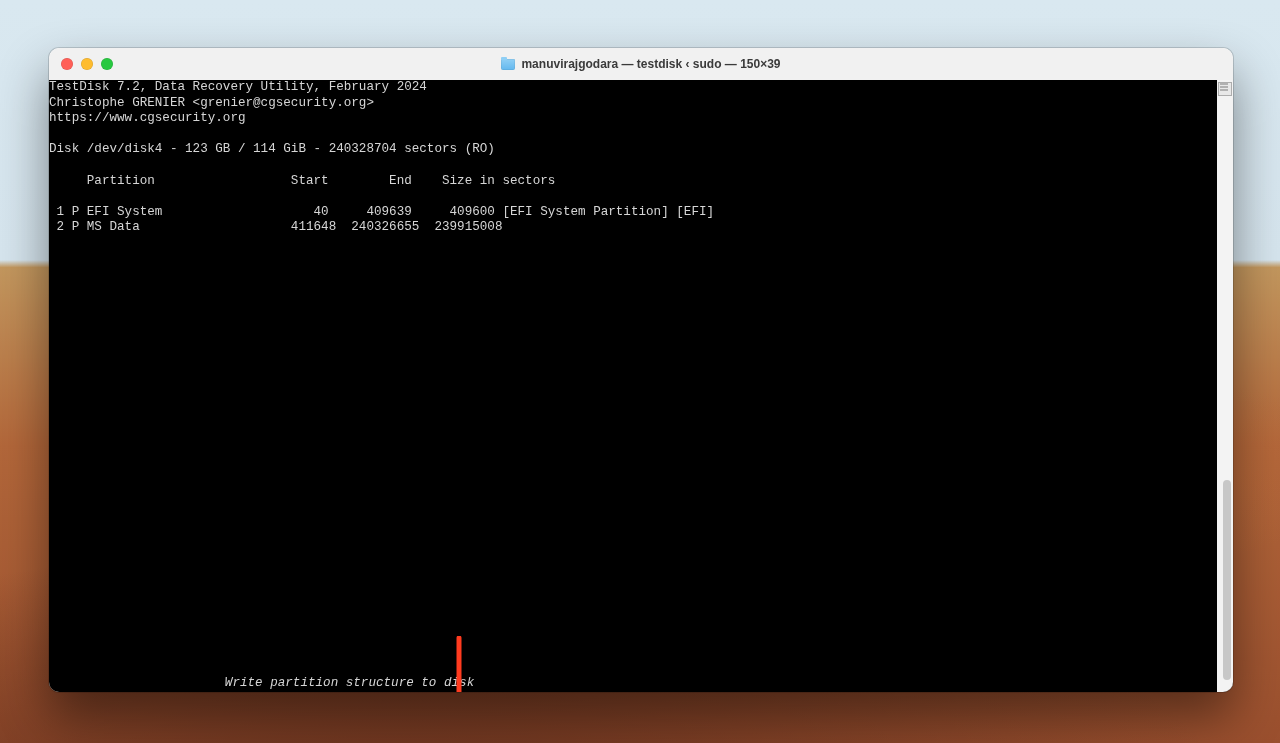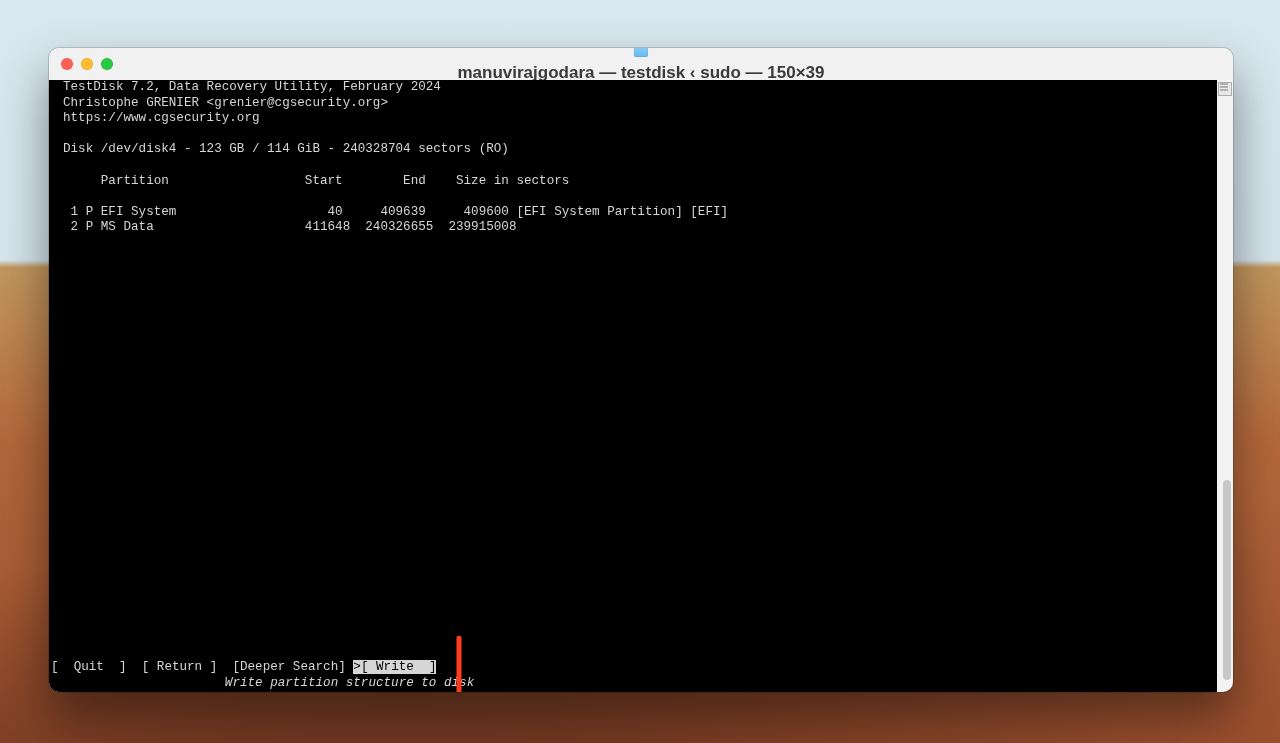--- a/index.html
+++ b/index.html
@@ -34,23 +34,23 @@
     display:flex;align-items:center;
     position:relative;
   }
   .traffic{display:flex;gap:8px;margin-left:12px;}
   .tl{width:12px;height:12px;border-radius:50%;}
   .tl.close{background:#ff5f57;box-shadow:inset 0 0 0 .5px rgba(0,0,0,.15);}
   .tl.min{background:#febc2e;box-shadow:inset 0 0 0 .5px rgba(0,0,0,.15);}
   .tl.max{background:#28c840;box-shadow:inset 0 0 0 .5px rgba(0,0,0,.15);}
   .title-center{
     position:absolute;left:0;right:0;text-align:center;
-    font-size:17px;font-weight:600;color:#3a3a3a;
+    font-size:12px;font-weight:600;color:#3a3a3a;
     pointer-events:none;
-    display:flex;align-items:center;justify-content:center;gap:6px;flex-direction:column;
+    display:flex;align-items:center;justify-content:center;gap:6px;
   }
   .folder-ico{
     width:14px;height:11px;border-radius:1px 1px 2px 2px;
     background:linear-gradient(#8fcff5,#63b8ef);
     position:relative;display:inline-block;
     box-shadow:inset 0 0 0 .5px rgba(0,0,0,.1);
   }
   .folder-ico:before{content:"";position:absolute;left:0;top:-2px;width:6px;height:3px;border-radius:1px 1px 0 0;background:#8fcff5;}
 
   .term-wrap{position:absolute;left:0;right:0;top:32px;bottom:0;background:#000;}
@@ -64,21 +64,21 @@
     color:#d6d6d6;
     font-family:"Menlo","Consolas","Courier New",monospace;
     font-size:12.6px;line-height:15.6px;
     letter-spacing:0px;
     white-space:pre;
     padding:0 2px;
   }
   .hl{background:#d6d6d6;color:#000;}
   .menu-row{position:absolute;left:2px;bottom:16px;}
   .help-row{position:absolute;left:2px;bottom:0;font-style:italic;}
-  .header-block{position:absolute;left:14px;top:0;}
+  .header-block{position:absolute;left:0;top:0;}
 
   
   .arrow{position:absolute;left:400px;top:556px;width:20px;height:98px;pointer-events:none;}
 </style>
 </head>
 <body>
 
 <div class="desktop">
   <div class="bg-layer"></div>
 
@@ -112,21 +112,20 @@
 <span>Christophe GRENIER &lt;grenier@cgsecurity.org&gt;</span>
 <span>https://www.cgsecurity.org</span>
 
 <span>Disk /dev/disk4 - 123 GB / 114 GiB - 240328704 sectors (RO)</span>
 
 <span>     Partition                  Start        End    Size in sectors</span>
 
 <span> 1 P EFI System                    40     409639     409600 [EFI System Partition] [EFI]</span>
 <span> 2 P MS Data                    411648  240326655  239915008</span></div>
 
-<div class="menu-row"><span>[  Quit  ]</span>  <span>[ Return ]</span>  <span>[Deeper Search]</span> <span class="hl"><span>&gt;</span><span>[ Write  ]</span></span></div>
 <div class="help-row">                       Write partition structure to disk</div>
       </div>
 
       <svg class="arrow" viewBox="0 0 20 98">
         <line x1="10" y1="2" x2="10" y2="78" stroke="#ff3b1f" stroke-width="5" stroke-linecap="round"></line>
         <path d="M10 96 L0 76 L10 84 L20 76 Z" fill="#ff3b1f"></path>
       </svg>
 
     </div>
   </div>

